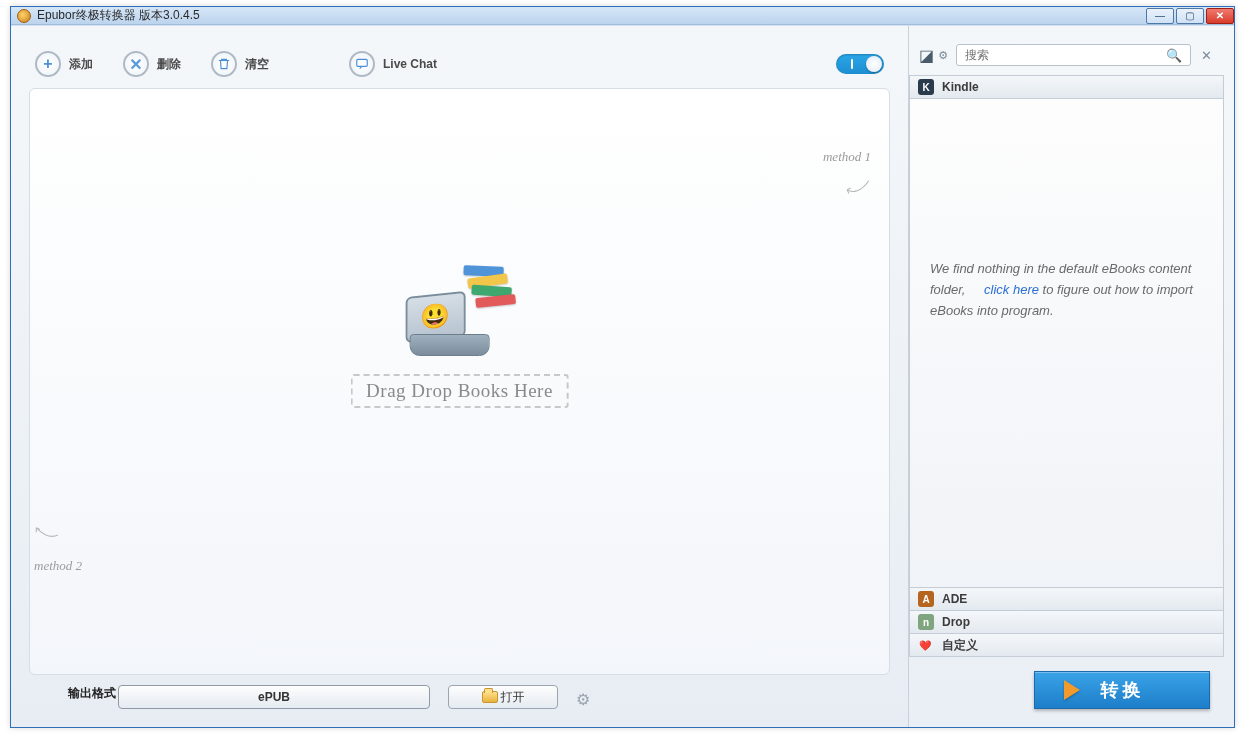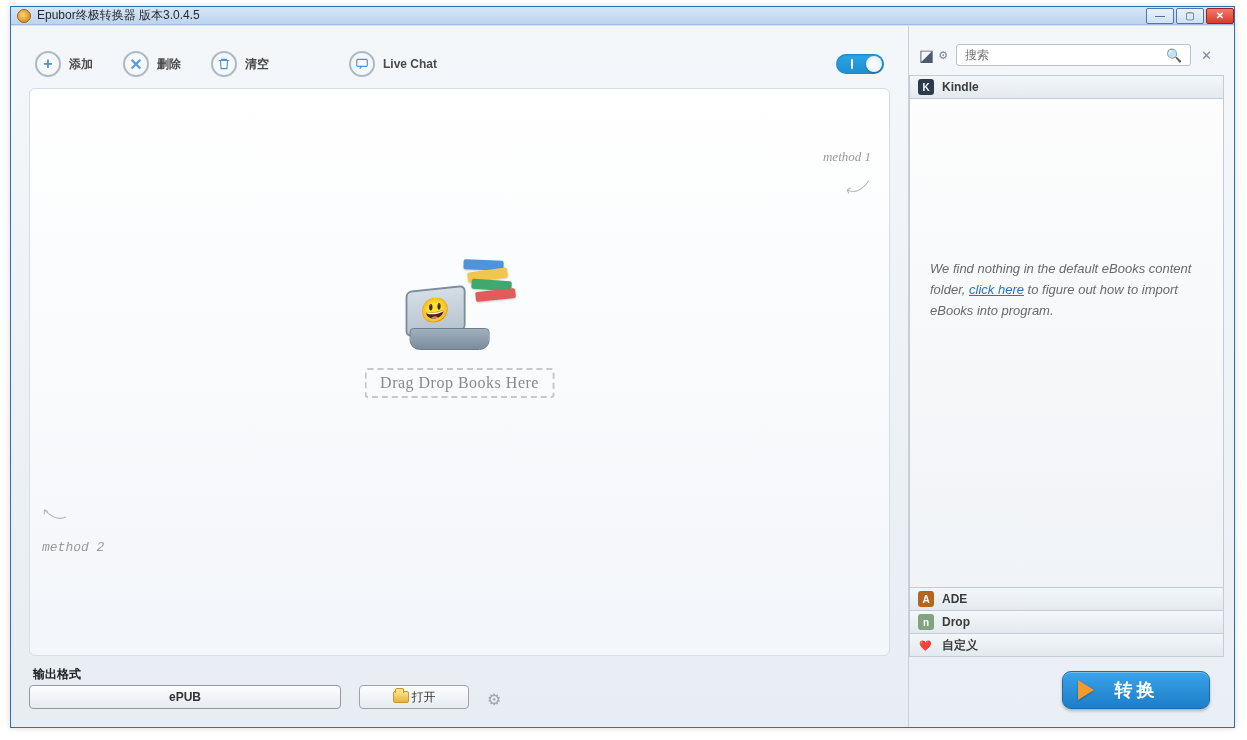--- a/index.html
+++ b/index.html
@@ -135,38 +135,38 @@
     position:relative;
     overflow:hidden;
   }
   .drop-center {
     position:absolute; left:50%; top:42%; transform:translate(-50%,-50%);
     text-align:center;
   }
   .drop-label {
     margin-top: 12px;
     font-family: Georgia, "Times New Roman", serif;
-    font-size: 16px;
+    font-size: 19px;
     color:#8a8a8a;
     letter-spacing:.5px;
     padding: 4px 14px;
     border: 2px dashed #c8c8c8;
     display:inline-block;
     border-radius:3px;
   }
   .method-tag {
     position:absolute;
     font-family: Georgia, serif;
     font-size: 13px;
     color:#9b9b9b;
     font-style:italic;
     display:flex; align-items:center; gap:14px;
   }
   .method-1 { right: 18px; top: 60px; flex-direction:column; align-items:flex-end;}
-  .method-2 { left: 12px; bottom: 100px; flex-direction:column; align-items:flex-start;font-family:Liberation Mono, monospace;}
+  .method-2 { left: 4px; bottom: 100px; flex-direction:column; align-items:flex-start;}
   .arrow-curve { width:28px; height:18px; }
 
   
   .mascot { position:relative; width:120px; height:100px; margin:0 auto; }
   .mascot .laptop-base{
     position:absolute; left:10px; bottom:6px; width:80px; height:22px;
     background:linear-gradient(#9fb0bf,#7b8d9c); border-radius:4px 4px 10px 10px;
     border:1px solid #6c7d8c;
   }
   .mascot .laptop-screen{
@@ -183,21 +183,21 @@
   .mascot .b1{background:#e35a5a; right:4px; top:34px; transform:rotate(-6deg);}
   .mascot .b2{background:#3ea86e; right:8px; top:24px; transform:rotate(4deg);}
   .mascot .b3{background:#f2c64b; right:12px; top:14px; transform:rotate(-8deg);}
   .mascot .b4{background:#4f93d9; right:16px; top:4px; transform:rotate(2deg);}
 
   
   .out-row {
     display:flex; align-items:flex-end; gap:18px; padding: 10px 0 6px 0;
   }
   .out-group {
-    display:flex; flex-direction:column; gap:2px;
+    display:flex; flex-direction:row; gap:2px;margin-left:35px;
   }
   .out-label { font-size:12px; color:#222; font-weight:bold; padding-left:4px;}
   .out-select {
     width: 312px; height:24px;
     border:1px solid #8f9aa5;
     background: linear-gradient(#fdfdfd,#e5ebf1);
     border-radius:4px;
     display:flex; align-items:center; justify-content:center;
     font-weight:bold; color:#333; cursor:pointer;
     box-shadow: inset 0 1px 0 #fff;
@@ -247,29 +247,29 @@
   .ico-kindle{background:#2a3b4c;}
   .ico-ade{background:#b5651d;}
   .ico-nook{background:#7fa47e;}
   .ico-custom{background:transparent;}
   .acc-body {
     flex:1; border:1px solid #c4ccd5; border-top:none; border-bottom:none;
     background: linear-gradient(#fdfdfd,#f0f3f7);
     padding: 160px 20px 20px 20px;
     color:#6a6a6a; font-style:italic; font-size:13px; line-height:1.6;
   }
-  .acc-body a { color:#2a6fd4; text-decoration:underline; cursor:pointer;}
+  .acc-body a { color:#2a6fd4; cursor:pointer;margin-left:15px;}
 
   
   .convert-row {
     display:flex; justify-content:flex-end; padding: 14px 14px 6px 0;
   }
   .convert-btn {
-    width: 148px; height:38px;
-    border-radius:9px;
+    width: 176px; height:38px;
+    border-radius:0;
     background: linear-gradient(#3aa3e8,#1d7ec9);
     border:1px solid #1b6bac;
     box-shadow: 0 2px 3px rgba(0,0,0,.25), inset 0 1px 0 rgba(255,255,255,.3);
     display:flex; align-items:center; justify-content:center; gap:21px;
     cursor:pointer;
   }
   .convert-btn .arrow {
     width:0;height:0;border-top:10px solid transparent;border-bottom:10px solid transparent;
     border-left:16px solid #f39a2c; filter: drop-shadow(0 1px 1px rgba(0,0,0,.3));
     margin-left:-36px;

